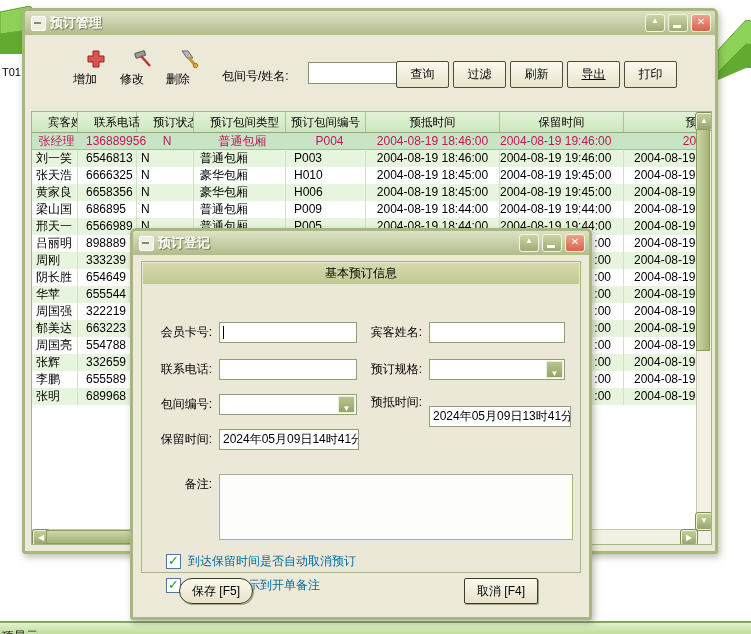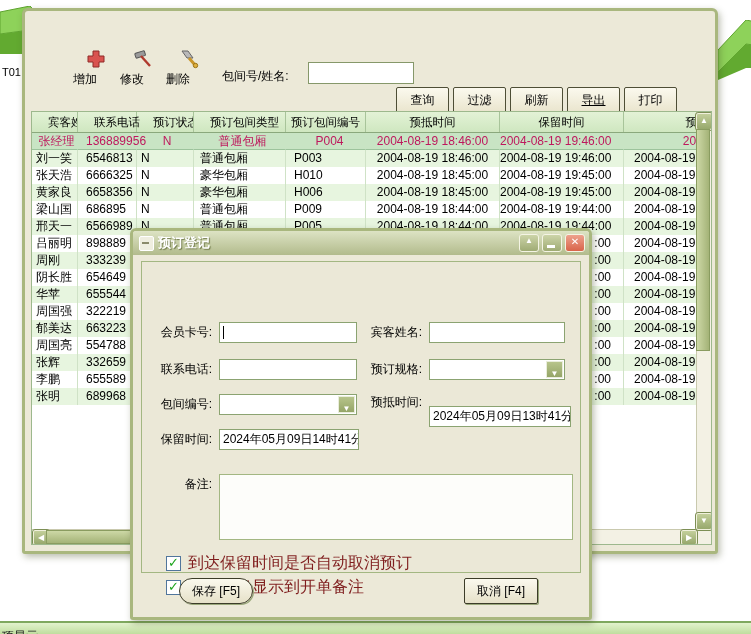--- a/index.html
+++ b/index.html
@@ -31,21 +31,21 @@
   
   #mainwin{left:22px;top:8px;width:690px;height:540px;}
   .tool{position:absolute;top:38px;width:46px;text-align:left;cursor:default;}
   .tool .tico{display:block;margin:0 auto;height:20px;}
   .tool .tlabel{font-size:12px;color:#000;}
   .search-label{position:absolute;left:197px;top:57px;font-size:12px;color:#000;}
   .search-input{position:absolute;left:283px;top:51px;width:98px;height:20px;background:#fff;
                 border:1px solid #86986a;font-size:12px;padding:0 3px;}
   .tbtn{position:absolute;top:50px;width:51px;height:25px;background:linear-gradient(#fbf9ee,#e9e4cc);
         border:1px solid #4e4e36;border-radius:2px;font-size:12px;color:#000;
-        display:flex;align-items:center;justify-content:center;margin-top:26px;}
+        display:flex;align-items:center;justify-content:center;}
   
   #banner{position:absolute;left:6px;top:80px;width:679px;height:20px;
           background:linear-gradient(#e9f6dd,#c8e3b6);border:1px solid #9db88d;
           text-align:center;font-size:12px;color:#000;line-height:20px;}
   #grid{position:absolute;left:6px;top:100px;width:679px;height:432px;background:#fff;
         border:1px solid #9db88d;overflow:hidden;}
   .hrow{position:absolute;left:0;top:0;height:20px;width:763px;
         background:linear-gradient(#e3f2d6,#cfe7c0);border-bottom:1px solid #8aa87c;display:flex;}
   .hcell{height:20px;line-height:20px;font-size:11.5px;color:#000;border-right:1px solid #a8c49a;
          box-sizing:border-box;flex:none;overflow:hidden;white-space:nowrap;}
@@ -89,41 +89,50 @@
           font-size:12px;line-height:19px;padding:0 3px;color:#000;white-space:nowrap;overflow:hidden;}
   .caret{position:absolute;left:3px;top:3px;width:1px;height:13px;background:#000;}
   .dd-arrow{position:absolute;right:1px;top:1px;width:17px;height:17px;
             background:linear-gradient(#b7c48b,#95a567);border:1px solid #e9eddb;box-sizing:border-box;}
   .dd-arrow::after{content:"▼";position:absolute;left:0;right:0;top:2px;text-align:center;font-size:8px;color:#fff;}
   #remark-area{position:absolute;left:77px;top:212px;width:352px;height:64px;background:#fdfdfa;
                border:1px solid #a3b782;}
   .cbrow{position:absolute;left:24px;display:flex;align-items:center;gap:7px;}
   .cbbox{width:13px;height:13px;background:#fff;border:1px solid #51769c;position:relative;flex:none;}
   .cbbox.checked::after{content:"✓";position:absolute;left:1px;top:-2px;font-size:13px;font-weight:bold;color:#1ca41c;}
-  .cblabel{font-size:16px;color:#7f1d1d;}
+  .cblabel{font-size:12px;color:#0369a1;}
   .dbtn{position:absolute;height:24px;background:linear-gradient(#fbf9ee,#e6e1c8);border:1px solid #3c3c28;
         border-radius:2px;font-size:12px;color:#000;display:flex;align-items:center;justify-content:center;
         box-shadow:1px 1px 0 #9aa87a;}
 </style>
 </head>
 <body>
 
 <div id="screen">
 
   <svg class="desk-icon" style="left:0;top:6px;" width="58" height="74" viewBox="0 0 58 74">
     <polygon points="0,6 30,0 58,30 58,52 30,24 0,28" fill="#8ed25a" stroke="#5ea32f" stroke-width="1"></polygon>
     <polygon points="0,28 30,24 58,52 58,60 30,48 0,48" fill="#62aa30"></polygon>
   </svg>
   <div class="desk-label">T01</div>
   <svg class="desk-icon" style="left:718px;top:20px;transform:scaleX(-1);" width="58" height="74" viewBox="0 0 58 74">
     <polygon points="0,6 30,0 58,30 58,52 30,24 0,28" fill="#8ed25a" stroke="#5ea32f" stroke-width="1"></polygon>
     <polygon points="0,28 30,24 58,52 58,60 30,48 0,48" fill="#62aa30"></polygon>
   </svg>
 
   <div class="win" id="mainwin">
+    <div class="titlebar">
+      <span class="title-ico"></span>
+      <span class="title-txt">预订管理</span>
+      <span class="winbtns">
+        <span class="wbtn max"></span>
+        <span class="wbtn min"></span>
+        <span class="wbtn close"></span>
+      </span>
+    </div>
 
     <div class="tool" style="left:48px;">
       <svg class="tico" width="18" height="18" viewBox="0 0 18 18">
         <path d="M6 1h6v5h5v6h-5v5H6v-5H1V6h5z" fill="#d9534f" stroke="#8f2a28" stroke-width="1"></path>
       </svg>
       <span class="tlabel">增加</span>
     </div>
     <div class="tool" style="left:95px;">
       <svg class="tico" width="20" height="18" viewBox="0 0 20 18">
         <rect x="2" y="2" width="10" height="5" rx="1" fill="#9a9a9a" stroke="#555" transform="rotate(-18 7 4)"></rect>
@@ -337,20 +346,21 @@
       <span class="title-ico"></span>
       <span class="title-txt">预订登记</span>
       <span class="winbtns">
         <span class="wbtn max"></span>
         <span class="wbtn min"></span>
         <span class="wbtn close"></span>
       </span>
     </div>
 
     <div id="groupbox">
+      <div id="secband">基本预订信息</div>
 
       <div class="flabel" style="left:8px;top:60px;">会员卡号:</div>
       <div class="finput" style="left:77px;top:60px;width:138px;">
           <span class="caret"></span>
         </div>
       <div class="flabel" style="left:218px;top:60px;">宾客姓名:</div>
       <div class="finput" style="left:287px;top:60px;width:136px;"></div>
 
       <div class="flabel" style="left:8px;top:97px;">联系电话:</div>
       <div class="finput" style="left:77px;top:97px;width:138px;"></div>

